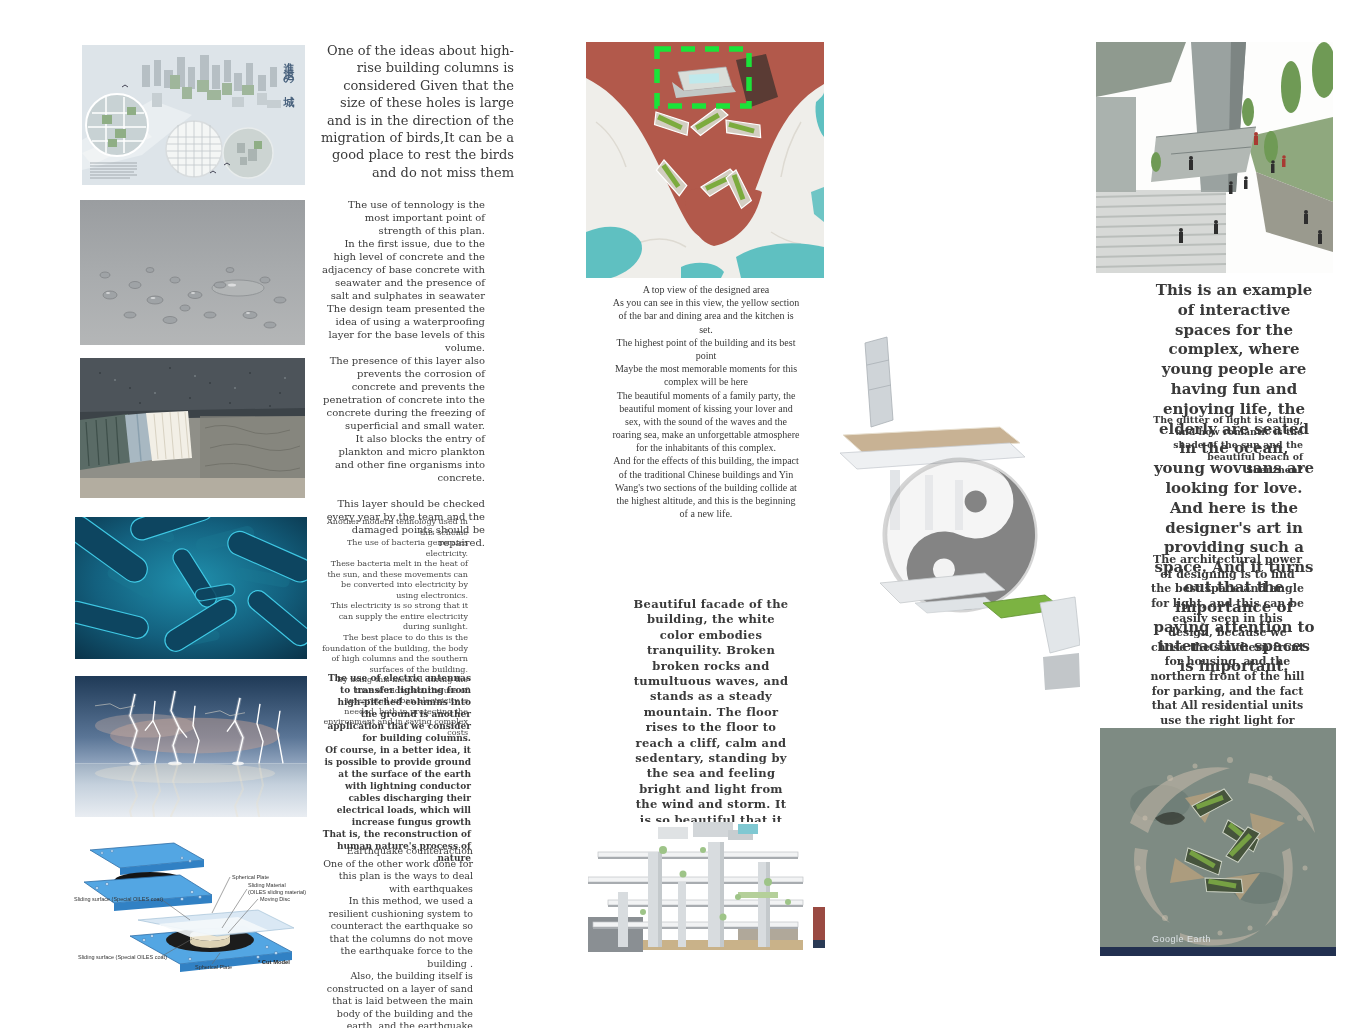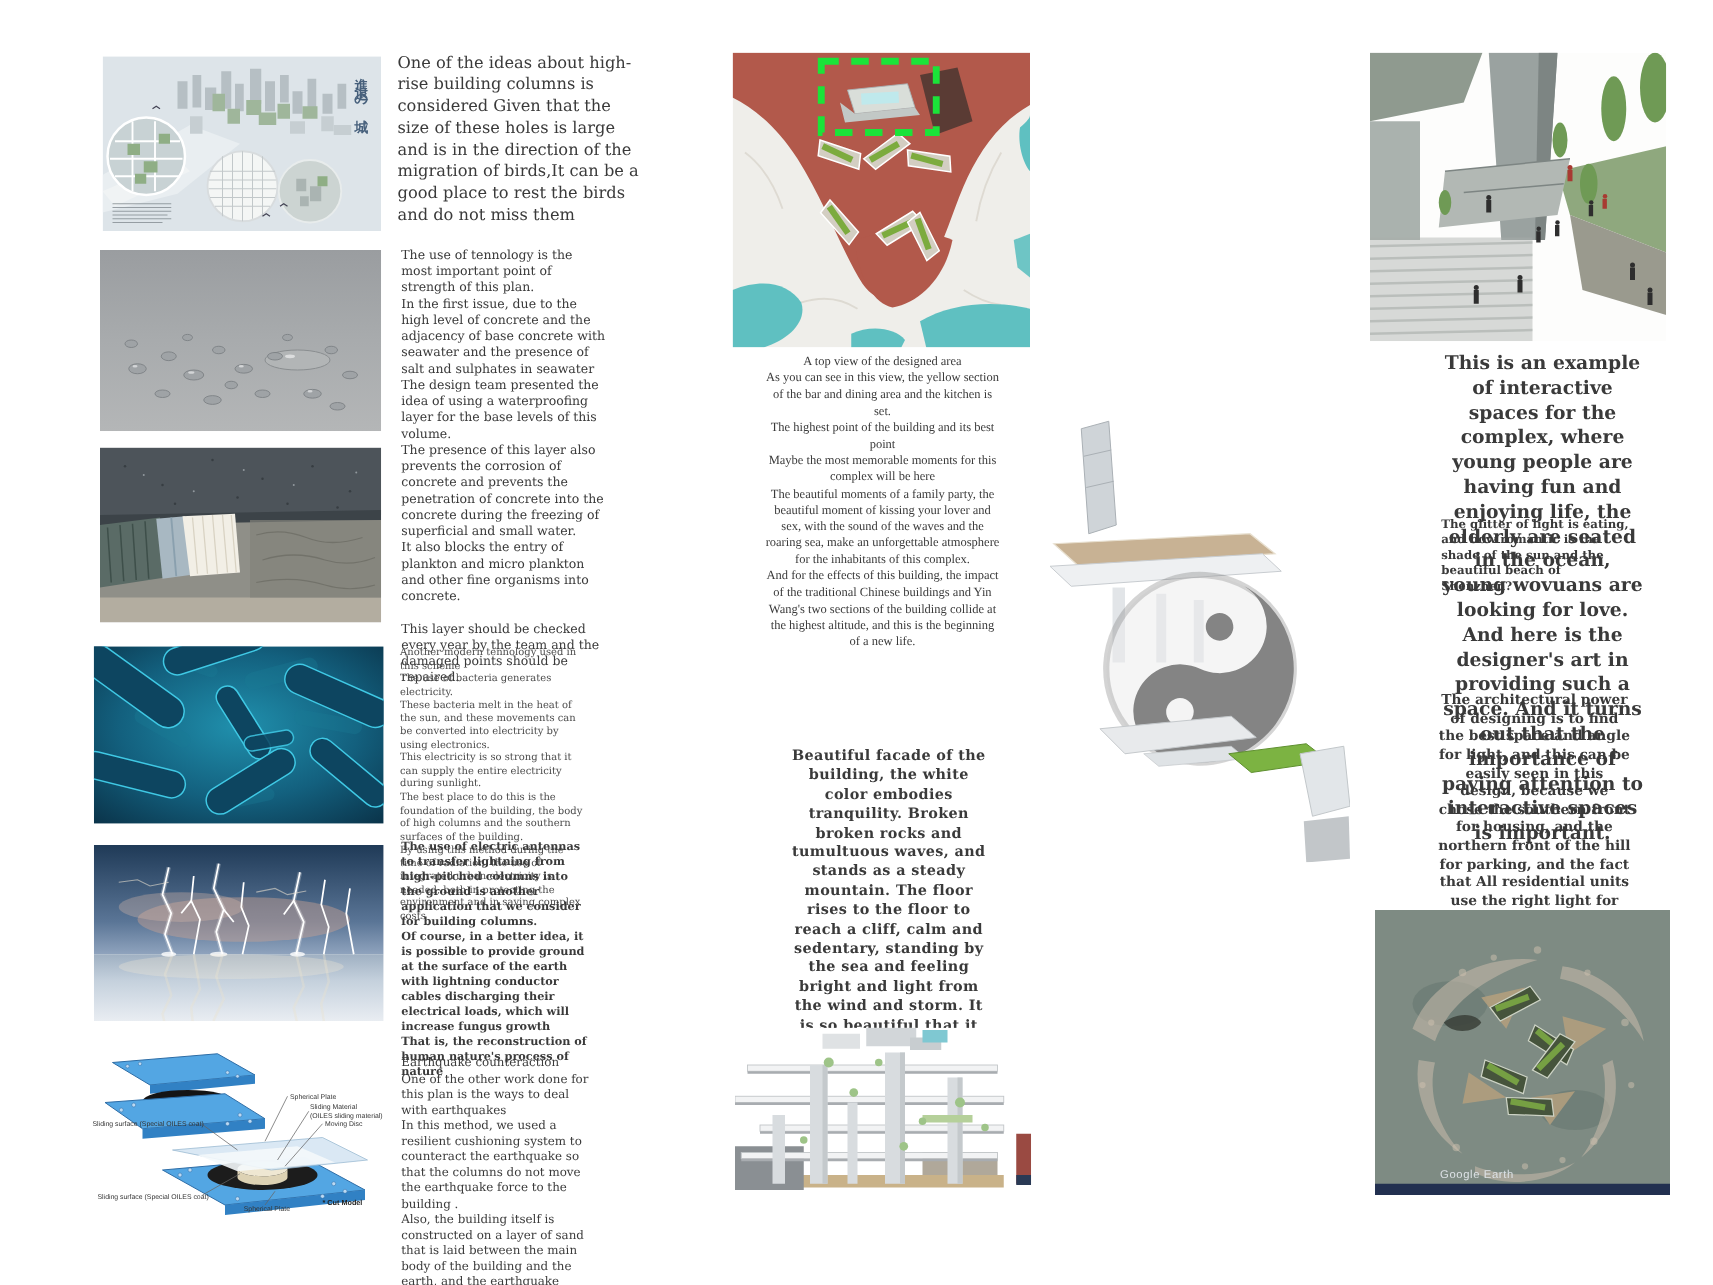--- a/index.html
+++ b/index.html
@@ -1,21 +1,21 @@
 <!DOCTYPE html>
 <html><head>
 <meta charset="utf-8">
 <style>
   html,body{margin:0;padding:0;background:#fff;}
   .board{position:relative;width:1370px;height:1028px;background:#ffffff;overflow:hidden;
          font-family:"DejaVu Serif", serif;color:#333;}
   .img{position:absolute;overflow:hidden;}
   .img svg{display:block;width:100%;height:100%;}
   .textblock{position:absolute;white-space:pre-line;color:#3a3a3a;}
-  .t-left{text-align:left;}
+  .t-left{text-align:right;}
   .t-center{text-align:center;}
   .bold{font-weight:bold;}
   #txt1{left:318px;top:42px;width:196px;font-size:13px;line-height:1.34;}
   #txt2{left:321px;top:198px;width:164px;font-size:10px;line-height:1.3;}
   #txt3{left:320px;top:517px;width:148px;font-size:8px;line-height:1.32;font-weight:normal;color:#4a4a4a;}
   #txt4{left:321px;top:673px;width:150px;font-size:9px;line-height:1.33;font-weight:bold;}
   #txt5{left:321px;top:845px;width:152px;font-size:9.5px;line-height:1.32;}
   #mtxt1{left:612px;top:283px;width:188px;font-size:10px;line-height:1.32;font-family:Liberation Serif, serif;}
   #mtxt2{left:630px;top:597px;width:162px;font-size:11.5px;line-height:1.34;letter-spacing:.3px;}
   #rtxt1a{left:1153px;top:281px;width:162px;font-size:15px;line-height:1.32;font-weight:bold;}

